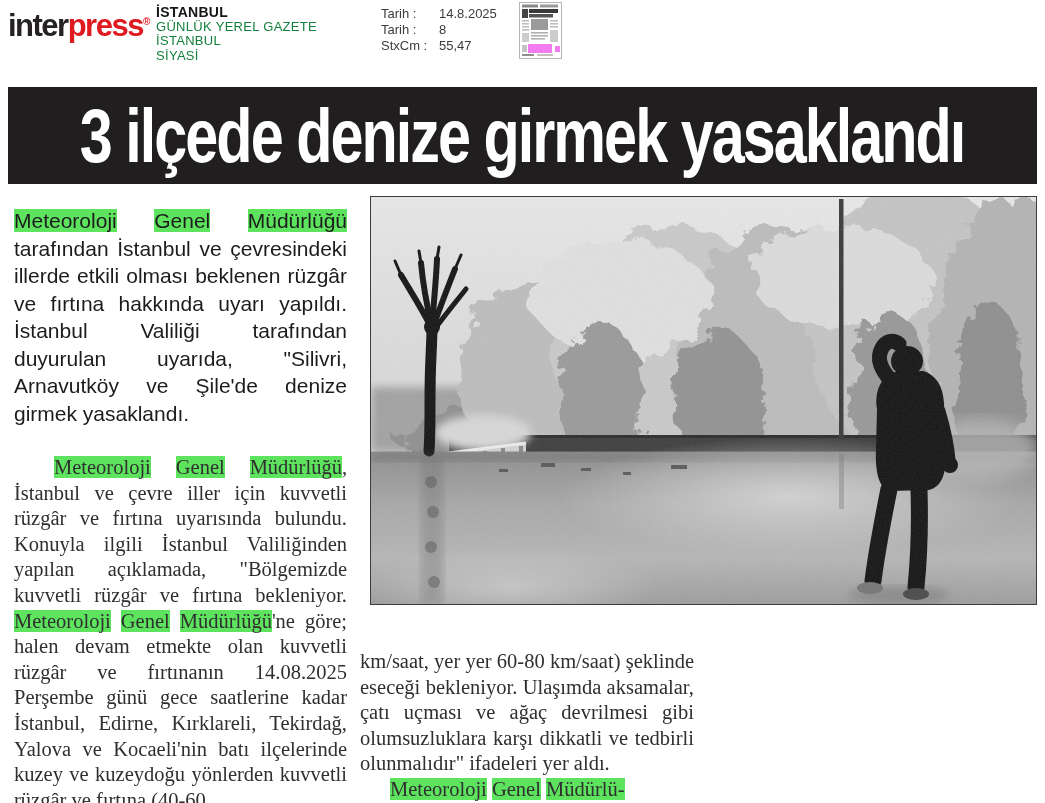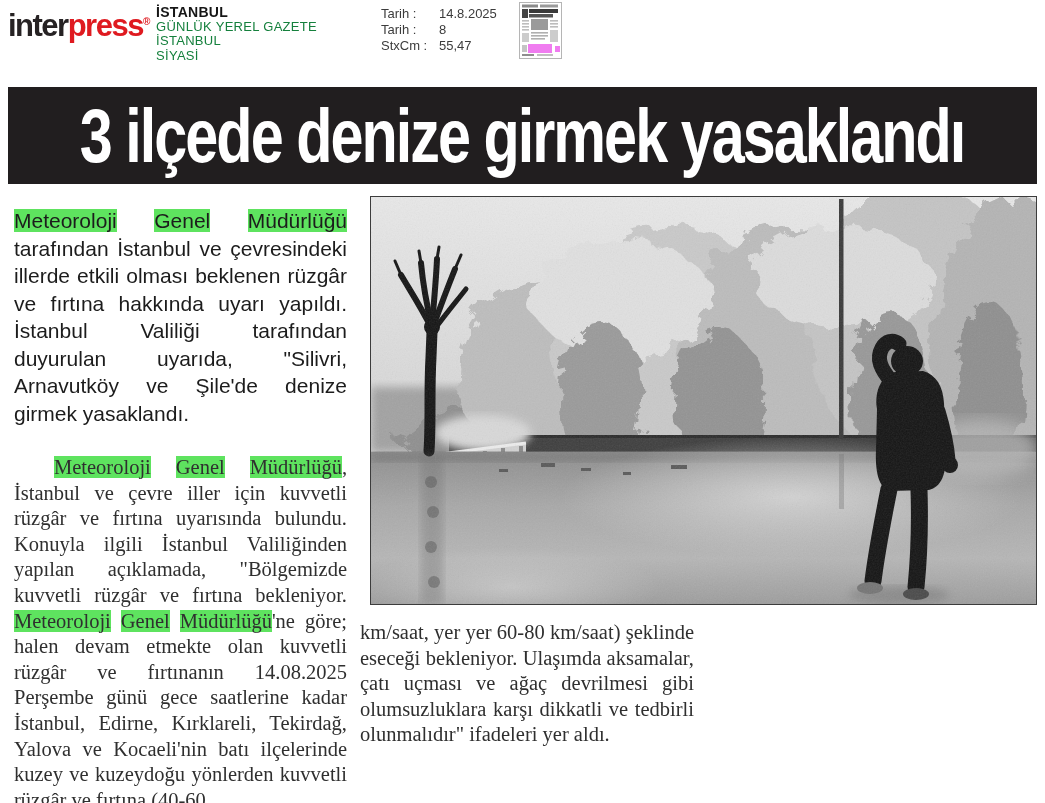--- a/index.html
+++ b/index.html
@@ -29,21 +29,21 @@
   
   .headline-bar{position:absolute;left:8px;top:87px;width:1029px;height:97px;
         background:var(--headline-bg);display:flex;align-items:center;justify-content:center;
         overflow:hidden;}
   .headline{margin:0;color:#ffffff;font-weight:bold;font-size:76px;letter-spacing:-2.5px;
         white-space:nowrap;transform:scaleX(.78);font-family:"Liberation Sans",sans-serif;}
 
   
   .col{position:absolute;text-align:justify;}
   .col-left{left:14px;top:207px;width:333px;}
-  .col-middle{left:360px;top:620px;width:334px;}
+  .col-middle{left:360px;top:649px;width:334px;}
   .col-right{left:704px;top:616px;width:334px;}
 
   .lead{margin:0;font-size:21px;line-height:27.5px;color:#1c1c1c;}
   .serif{margin:0;font-family:"Liberation Serif",serif;font-size:20.5px;
          line-height:25.6px;color:#2f2f2f;}
   .left-body{margin-top:28px;text-indent:40px;}
   .indent-sm{text-indent:30px;}
   .hl{background:var(--hl);}
 
   
@@ -251,16 +251,17 @@
     </svg>
   </figure>
 
   <div class="col col-left">
     <p class="lead"><span class="hl">Meteoroloji</span><span> </span><span class="hl">Genel</span><span> </span><span class="hl">Müdürlüğü</span><span> tarafından İstanbul ve çevresindeki illerde etkili olması beklenen rüzgâr ve fırtına hakkında uyarı yapıldı. İstanbul Valiliği tarafından duyurulan uyarıda, "Silivri, Arnavutköy ve Şile'de denize girmek yasaklandı.</span></p>
     <p class="serif left-body"><span class="hl">Meteoroloji</span><span> </span><span class="hl">Genel</span><span> </span><span class="hl">Müdürlüğü</span><span>, İstanbul ve çevre iller için kuvvetli rüzgâr ve fırtına uyarısında bulundu. Konuyla ilgili İstanbul Valiliğinden yapılan açıklamada, "Bölgemizde kuvvetli rüzgâr ve fırtına bekleniyor. </span><span class="hl">Meteoroloji</span><span> </span><span class="hl">Genel</span><span> </span><span class="hl">Müdürlüğü</span><span>'ne göre; halen devam etmekte olan kuvvetli rüzgâr ve fırtınanın 14.08.2025 Perşembe günü gece saatlerine kadar İstanbul, Edirne, Kırklareli, Tekirdağ, Yalova ve Kocaeli'nin batı ilçelerinde kuzey ve kuzeydoğu yönlerden kuvvetli rüzgâr ve fırtına (40-60</span></p>
   </div>
 
   <div class="col col-middle">
     <p class="serif">km/saat, yer yer 60-80 km/saat) şeklinde eseceği bekleniyor. Ulaşımda aksamalar, çatı uçması ve ağaç devrilmesi gibi olumsuzluklara karşı dikkatli ve tedbirli olunmalıdır" ifadeleri yer aldı.</p>
+    <p class="serif indent-sm"><span class="hl">Meteoroloji</span><span> </span><span class="hl">Genel</span><span> </span><span class="hl">Müdürlü-</span></p>
   </div>
 
 
 </div>
 
 </body></html>

